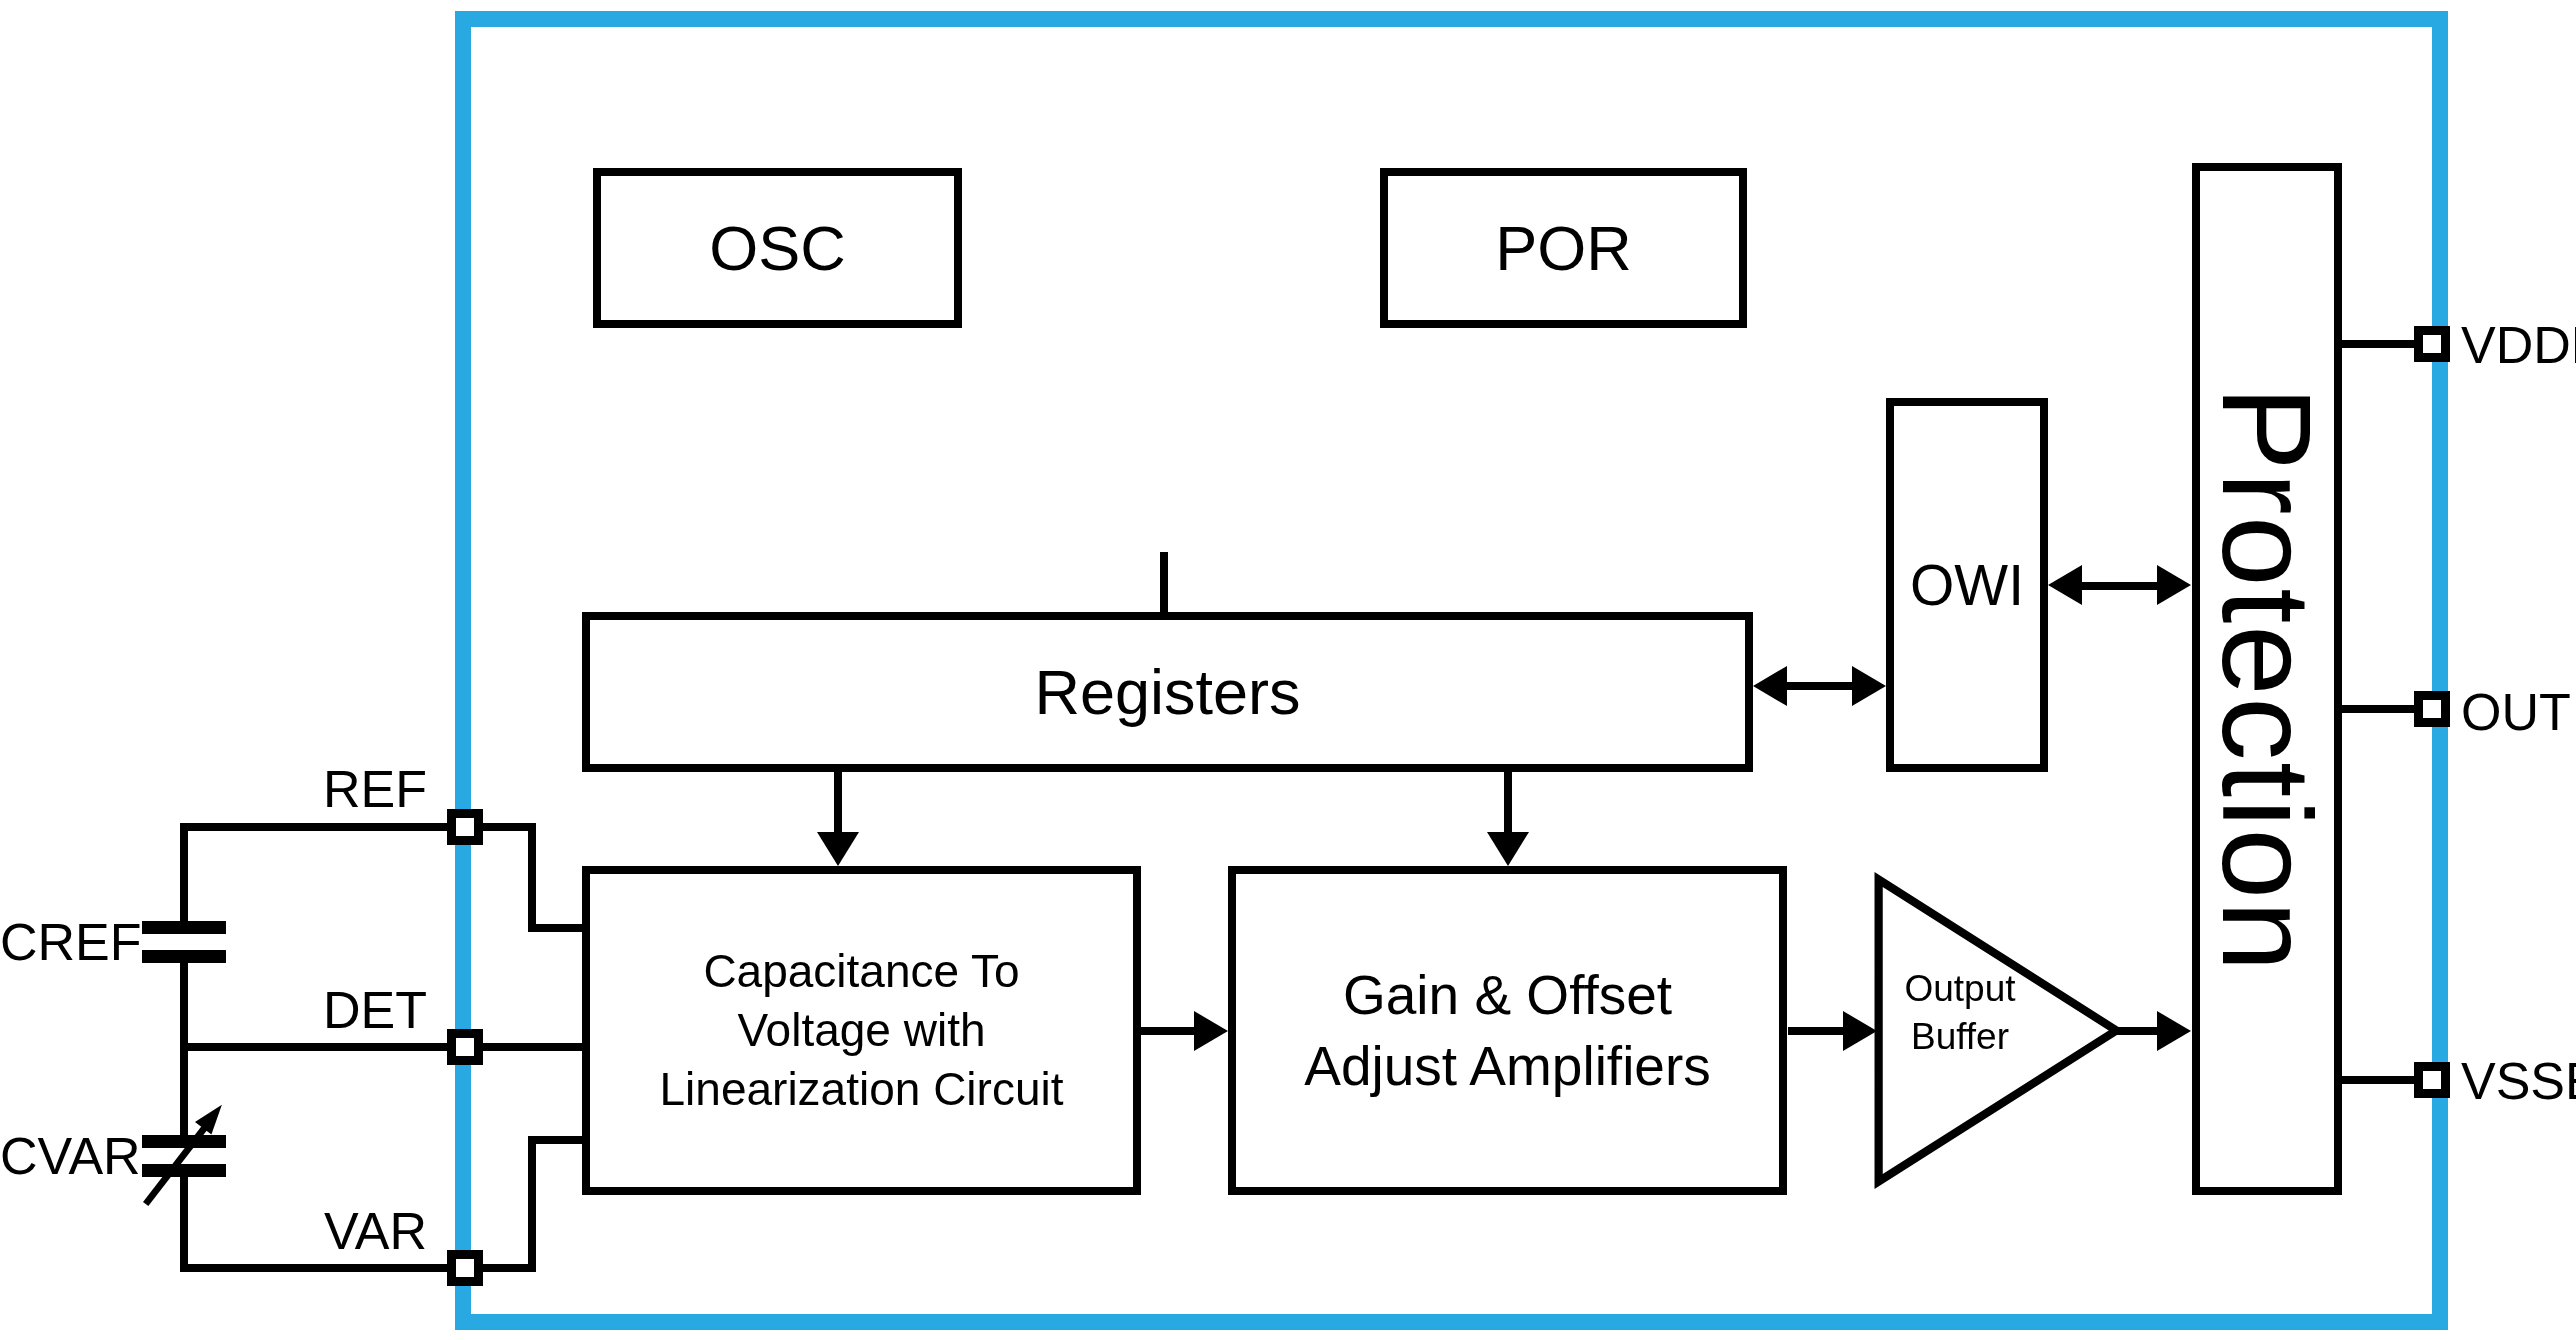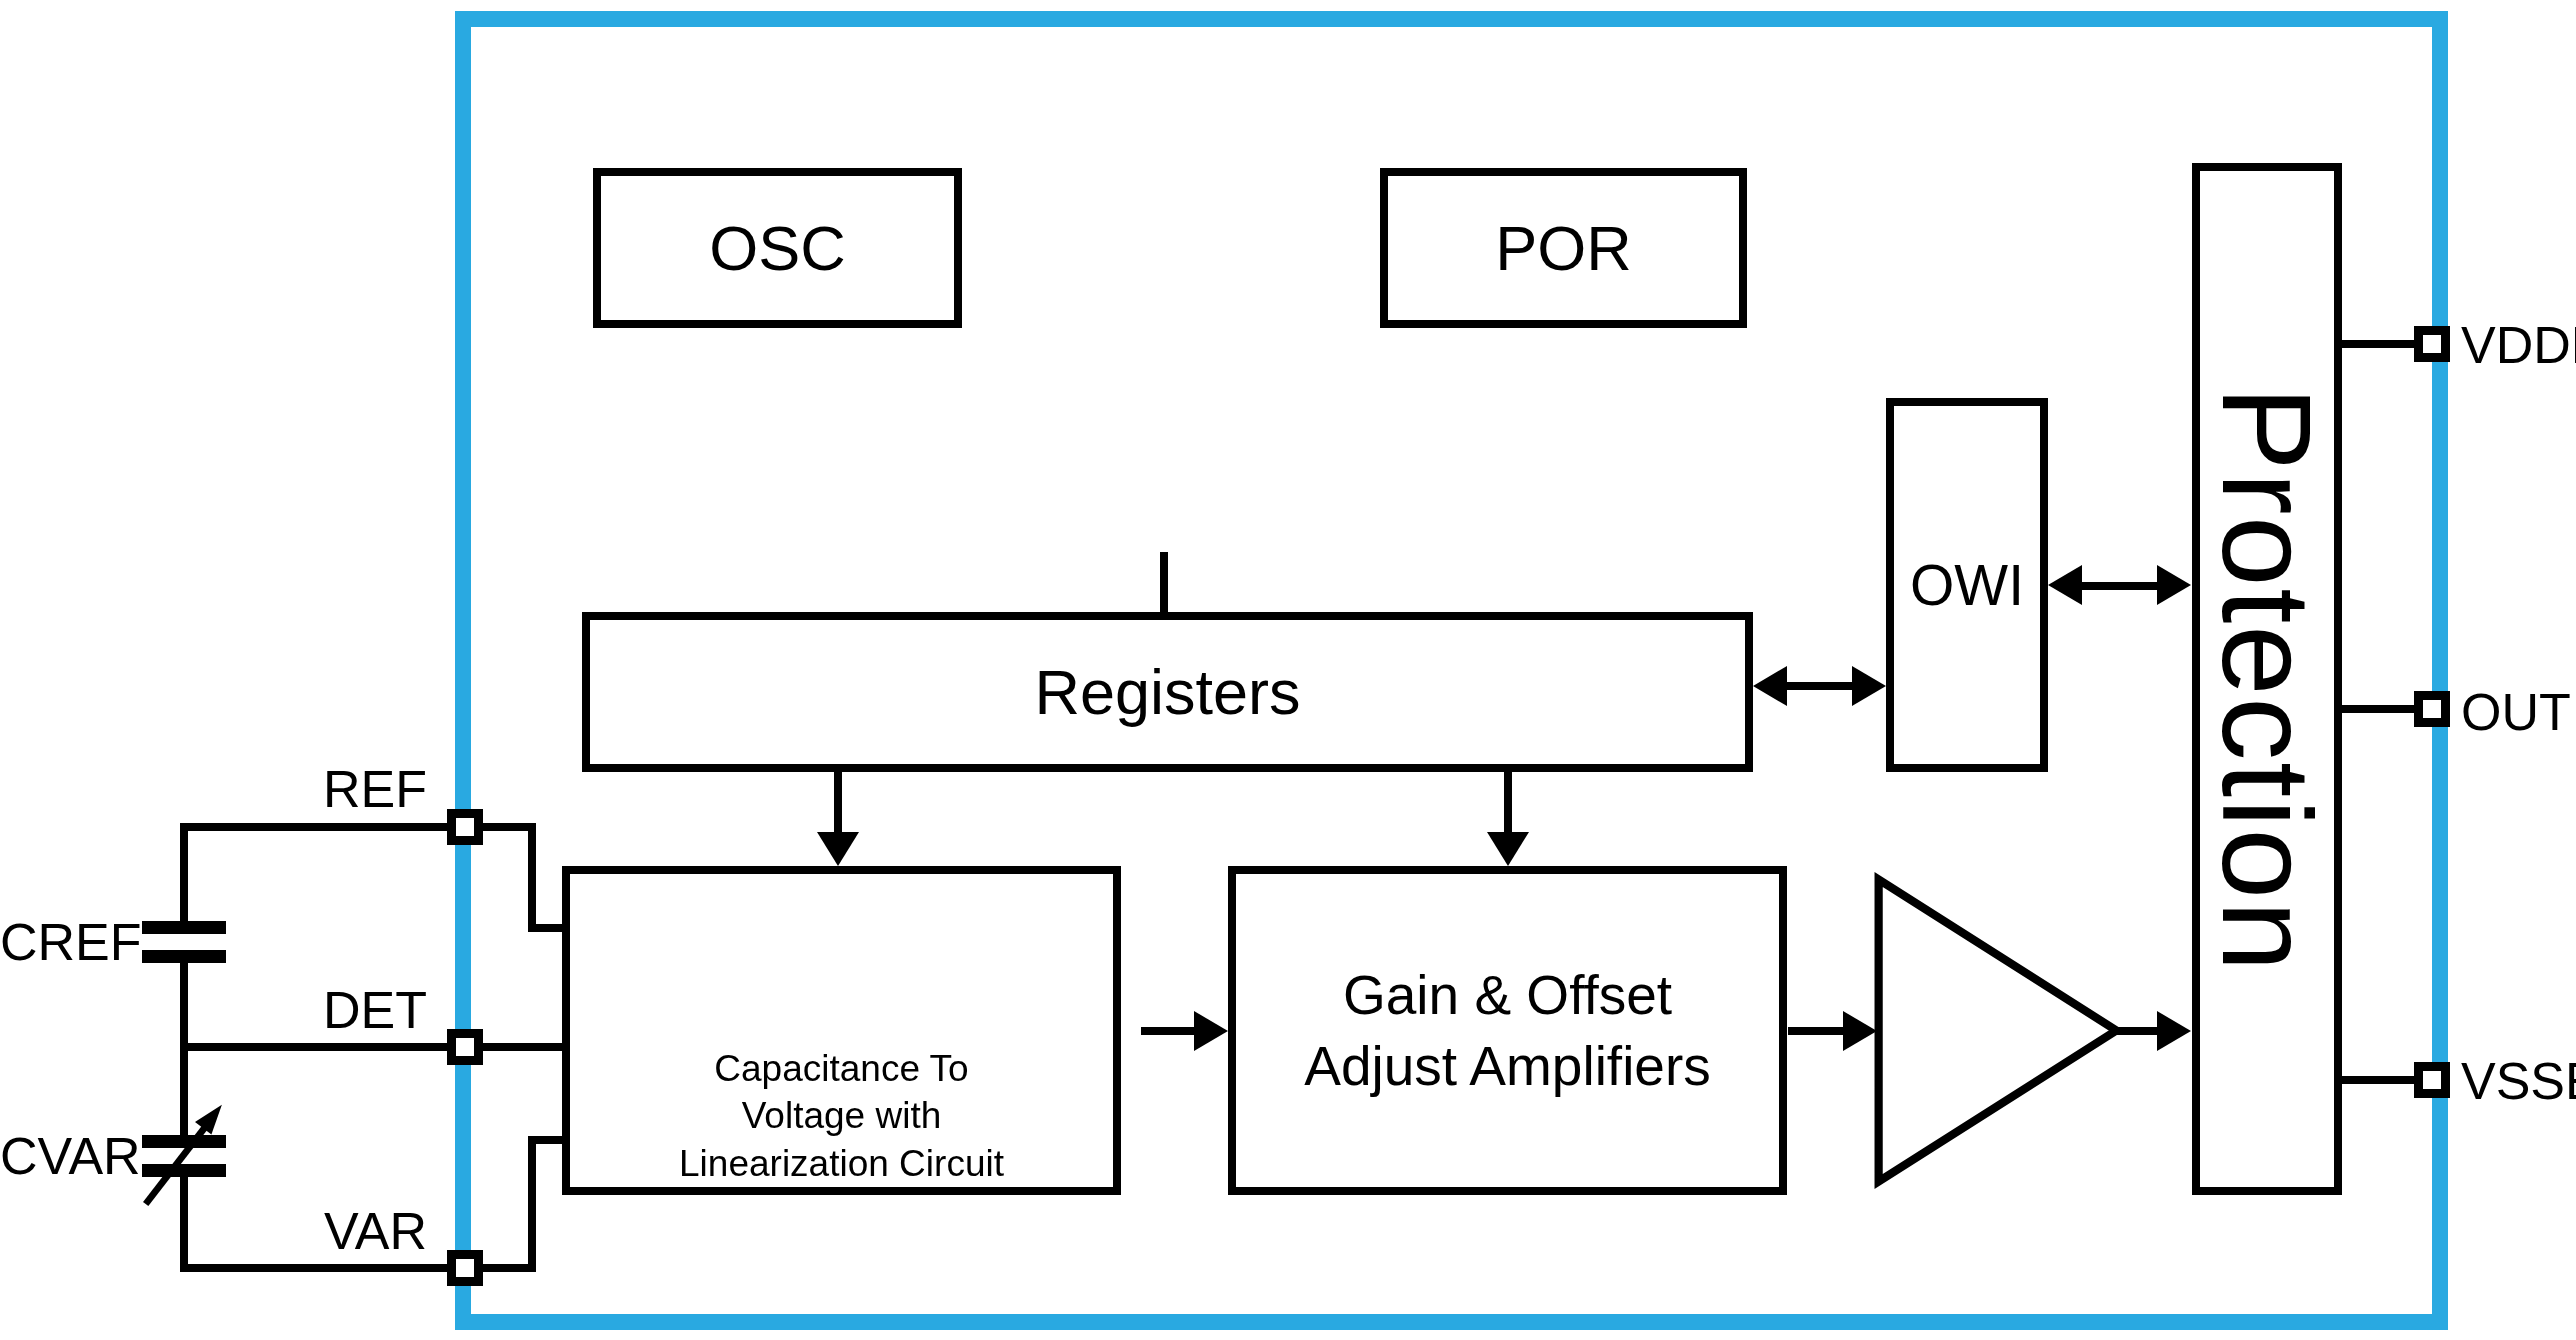--- a/index.html
+++ b/index.html
@@ -132,38 +132,42 @@
   </div>
 
   <div class="box" style="left:1886px;top:398px;width:162px;height:374px;font-size:57px;">
     <span>OWI</span>
   </div>
 
   <div class="box" style="left:2192px;top:163px;width:150px;height:1032px;">
     <span class="vtext">Protection</span>
   </div>
 
-  <div class="box" style="left:562px;top:866px;width:559px;height:329px;font-size:37px;align-items:flex-end;">
+  <div class="box" style="left:582px;top:866px;width:559px;height:329px;font-size:46px;">
     <div>
       <div>Capacitance To</div>
       <div>Voltage with</div>
       <div>Linearization Circuit</div>
     </div>
   </div>
 
   <div class="box" style="left:1228px;top:866px;width:559px;height:329px;font-size:55px;">
     <div>
       <div>Gain &amp; Offset</div>
       <div>Adjust Amplifiers</div>
     </div>
   </div>
 
   <svg style="left:1874px;top:875px;" width="247" height="311" viewBox="0 0 330 416">
     <polygon points="6,6 6,410 324,208" fill="#fff" stroke="#000" stroke-width="11"></polygon>
   </svg>
+  <div class="lbl" style="left:1885px;top:965px;width:150px;font-size:37px;text-align:center;white-space:normal;line-height:1.3;">
+    <div>Output</div>
+    <div>Buffer</div>
+  </div>
 
   <div class="pin" style="left:447px;top:809px;"></div>
   <div class="pin" style="left:447px;top:1029px;"></div>
   <div class="pin" style="left:447px;top:1250px;"></div>
 
   <div class="pin" style="left:2414px;top:326px;"></div>
   <div class="pin" style="left:2414px;top:691px;"></div>
   <div class="pin" style="left:2414px;top:1062px;"></div>
 
   <div class="lbl right-align" style="left:247px;top:761px;width:180px;">REF</div>

